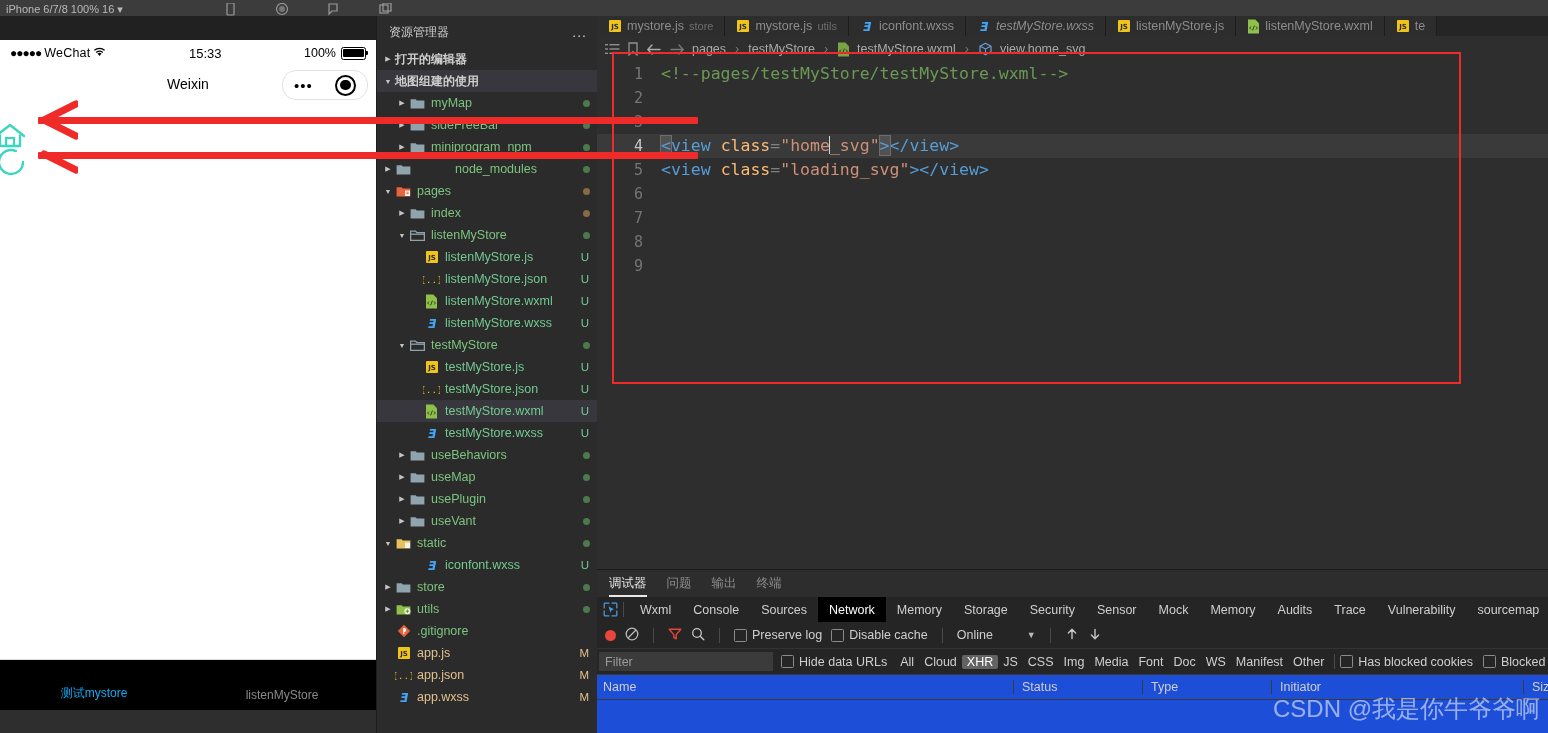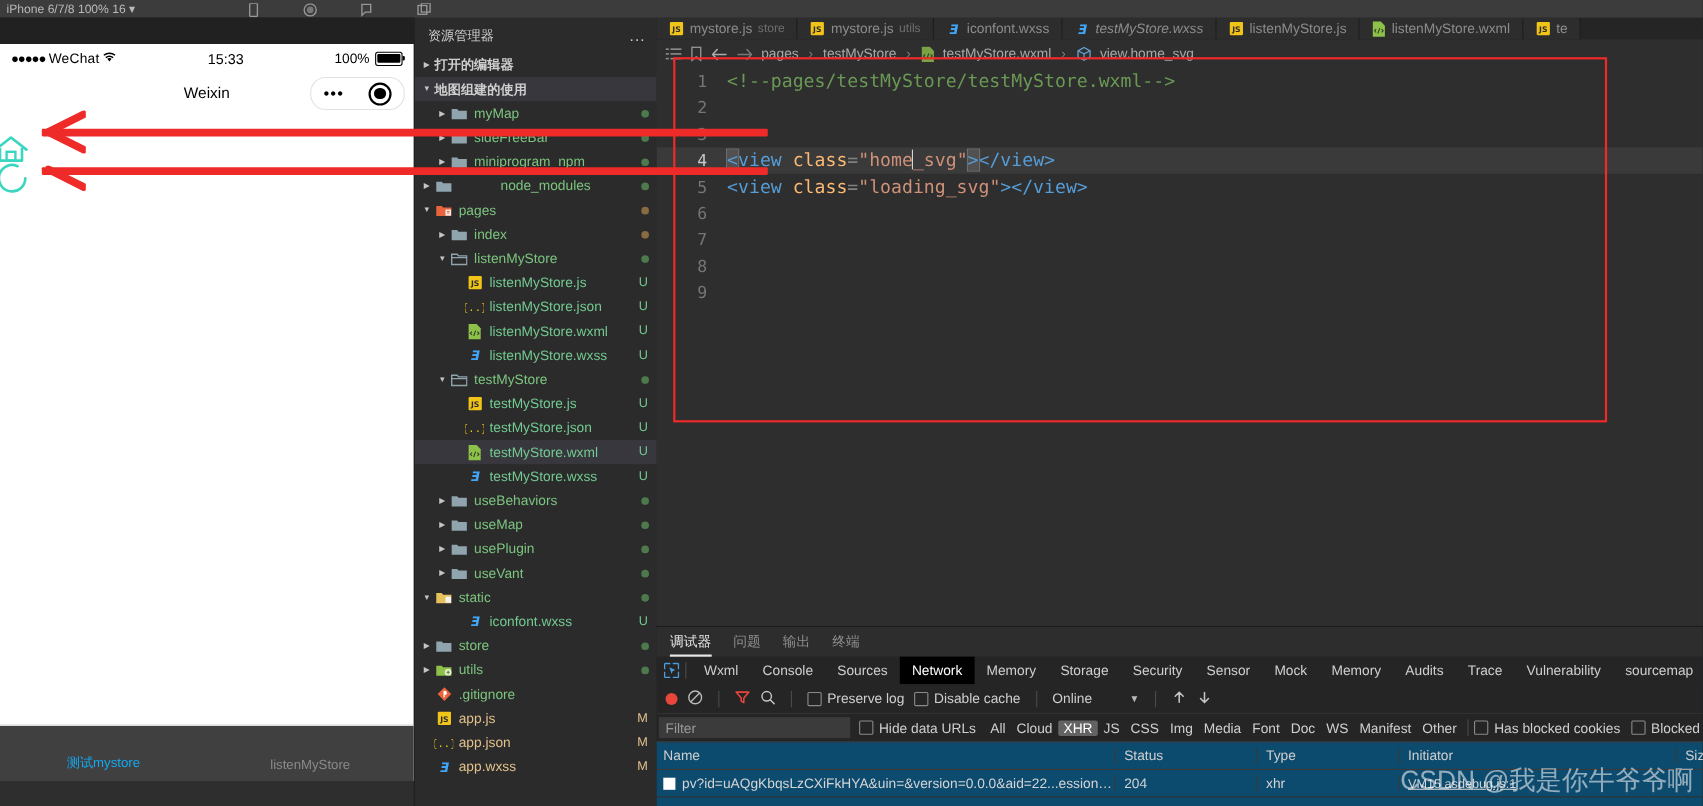--- a/index.html
+++ b/index.html
@@ -36,21 +36,21 @@
   .nav-bar{height:36px;display:flex;align-items:center;justify-content:center;position:relative;flex:none;}
   .nav-title{font-size:14px;color:#000;}
   .capsule{position:absolute;right:8px;top:4px;width:84px;height:28px;border:1px solid #e2e2e2;
     border-radius:14px;display:flex;align-items:center;justify-content:space-around;background:#fff;}
   .cap-dots{font-size:15px;letter-spacing:1px;color:#000;line-height:1;}
   .cap-target{width:17px;height:17px;border:2px solid #000;border-radius:50%;position:relative;}
   .cap-target::after{content:"";position:absolute;inset:3.2px;background:#000;border-radius:50%;}
   .page-body{flex:1;position:relative;min-height:0;}
   .home-ico{position:absolute;left:-8px;top:18px;width:36px;height:30px;}
   .spin-ico{position:absolute;left:-7px;top:42px;width:36px;height:36px;}
-  .tabbar{height:50px;border-top:1px solid #dcdcdc;display:flex;flex:none;background:#404040;}
+  .tabbar{height:50px;border-top:1px solid #dcdcdc;display:flex;flex:none;background:#000000;}
   .tabitem{flex:1;display:flex;align-items:flex-end;justify-content:center;padding-bottom:8px;font-size:12px;}
   .tabitem.active{color:#12aaf5;}
   .tabitem.idle{color:#8a8a8a;}
   .sim-bottom{height:23px;background:#2e2e2e;flex:none;}
 
   
   .explorer{width:220px;flex:none;background:#2b2b2b;display:flex;flex-direction:column;
     border-left:1px solid #1e1e1e;overflow:hidden;}
   .exp-head{height:32px;display:flex;align-items:center;justify-content:space-between;
     padding:0 10px 0 12px;font-size:12px;color:#cfcfcf;flex:none;}
@@ -109,21 +109,21 @@
   .rec{width:11px;height:11px;border-radius:50%;background:#e8453c;flex:none;}
   .cbx{width:11px;height:11px;border:1px solid #8b8b8b;border-radius:1.5px;display:inline-block;
     vertical-align:-1px;margin-right:5px;flex:none;}
   .lbl{display:flex;align-items:center;white-space:nowrap;}
   .dt-filter{height:25px;display:flex;align-items:center;flex:none;background:#252526;
     font-size:12.5px;color:#cfcfcf;border-top:1px solid #333;}
   .filt-box{width:162px;height:19px;background:#3b3b3b;display:flex;align-items:center;
     padding:0 6px;color:#9a9a9a;font-size:12.5px;margin:0 8px 0 2px;flex:none;}
   .ftag{padding:0 5px;white-space:nowrap;}
   .ftag.on{background:#636363;color:#fff;border-radius:2px;}
-  .dt-table{flex:1;display:flex;flex-direction:column;min-height:0;background:#0c4a6e;
+  .dt-table{flex:1;display:flex;flex-direction:row;min-height:0;background:#1d4ed8;
     border-top:1px solid #3a3a3a;}
   .th,.tr{display:flex;height:24px;align-items:center;font-size:12.5px;}
   .th{color:#cfcfcf;border-bottom:1px solid #3a3a3a;}
   .tr{color:#d4d4d4;border-bottom:1px solid #303030;}
   .c-name{width:410px;flex:none;padding-left:6px;display:flex;align-items:center;gap:6px;overflow:hidden;}
   .c-status{width:120px;flex:none;border-left:1px solid #3a3a3a;padding-left:8px;}
   .c-type{width:120px;flex:none;border-left:1px solid #3a3a3a;padding-left:8px;}
   .c-init{width:243px;flex:none;border-left:1px solid #3a3a3a;padding-left:8px;overflow:hidden;}
   .c-size{flex:1;border-left:1px solid #3a3a3a;padding-left:8px;}
   .sq{width:11px;height:11px;background:#fff;flex:none;}

